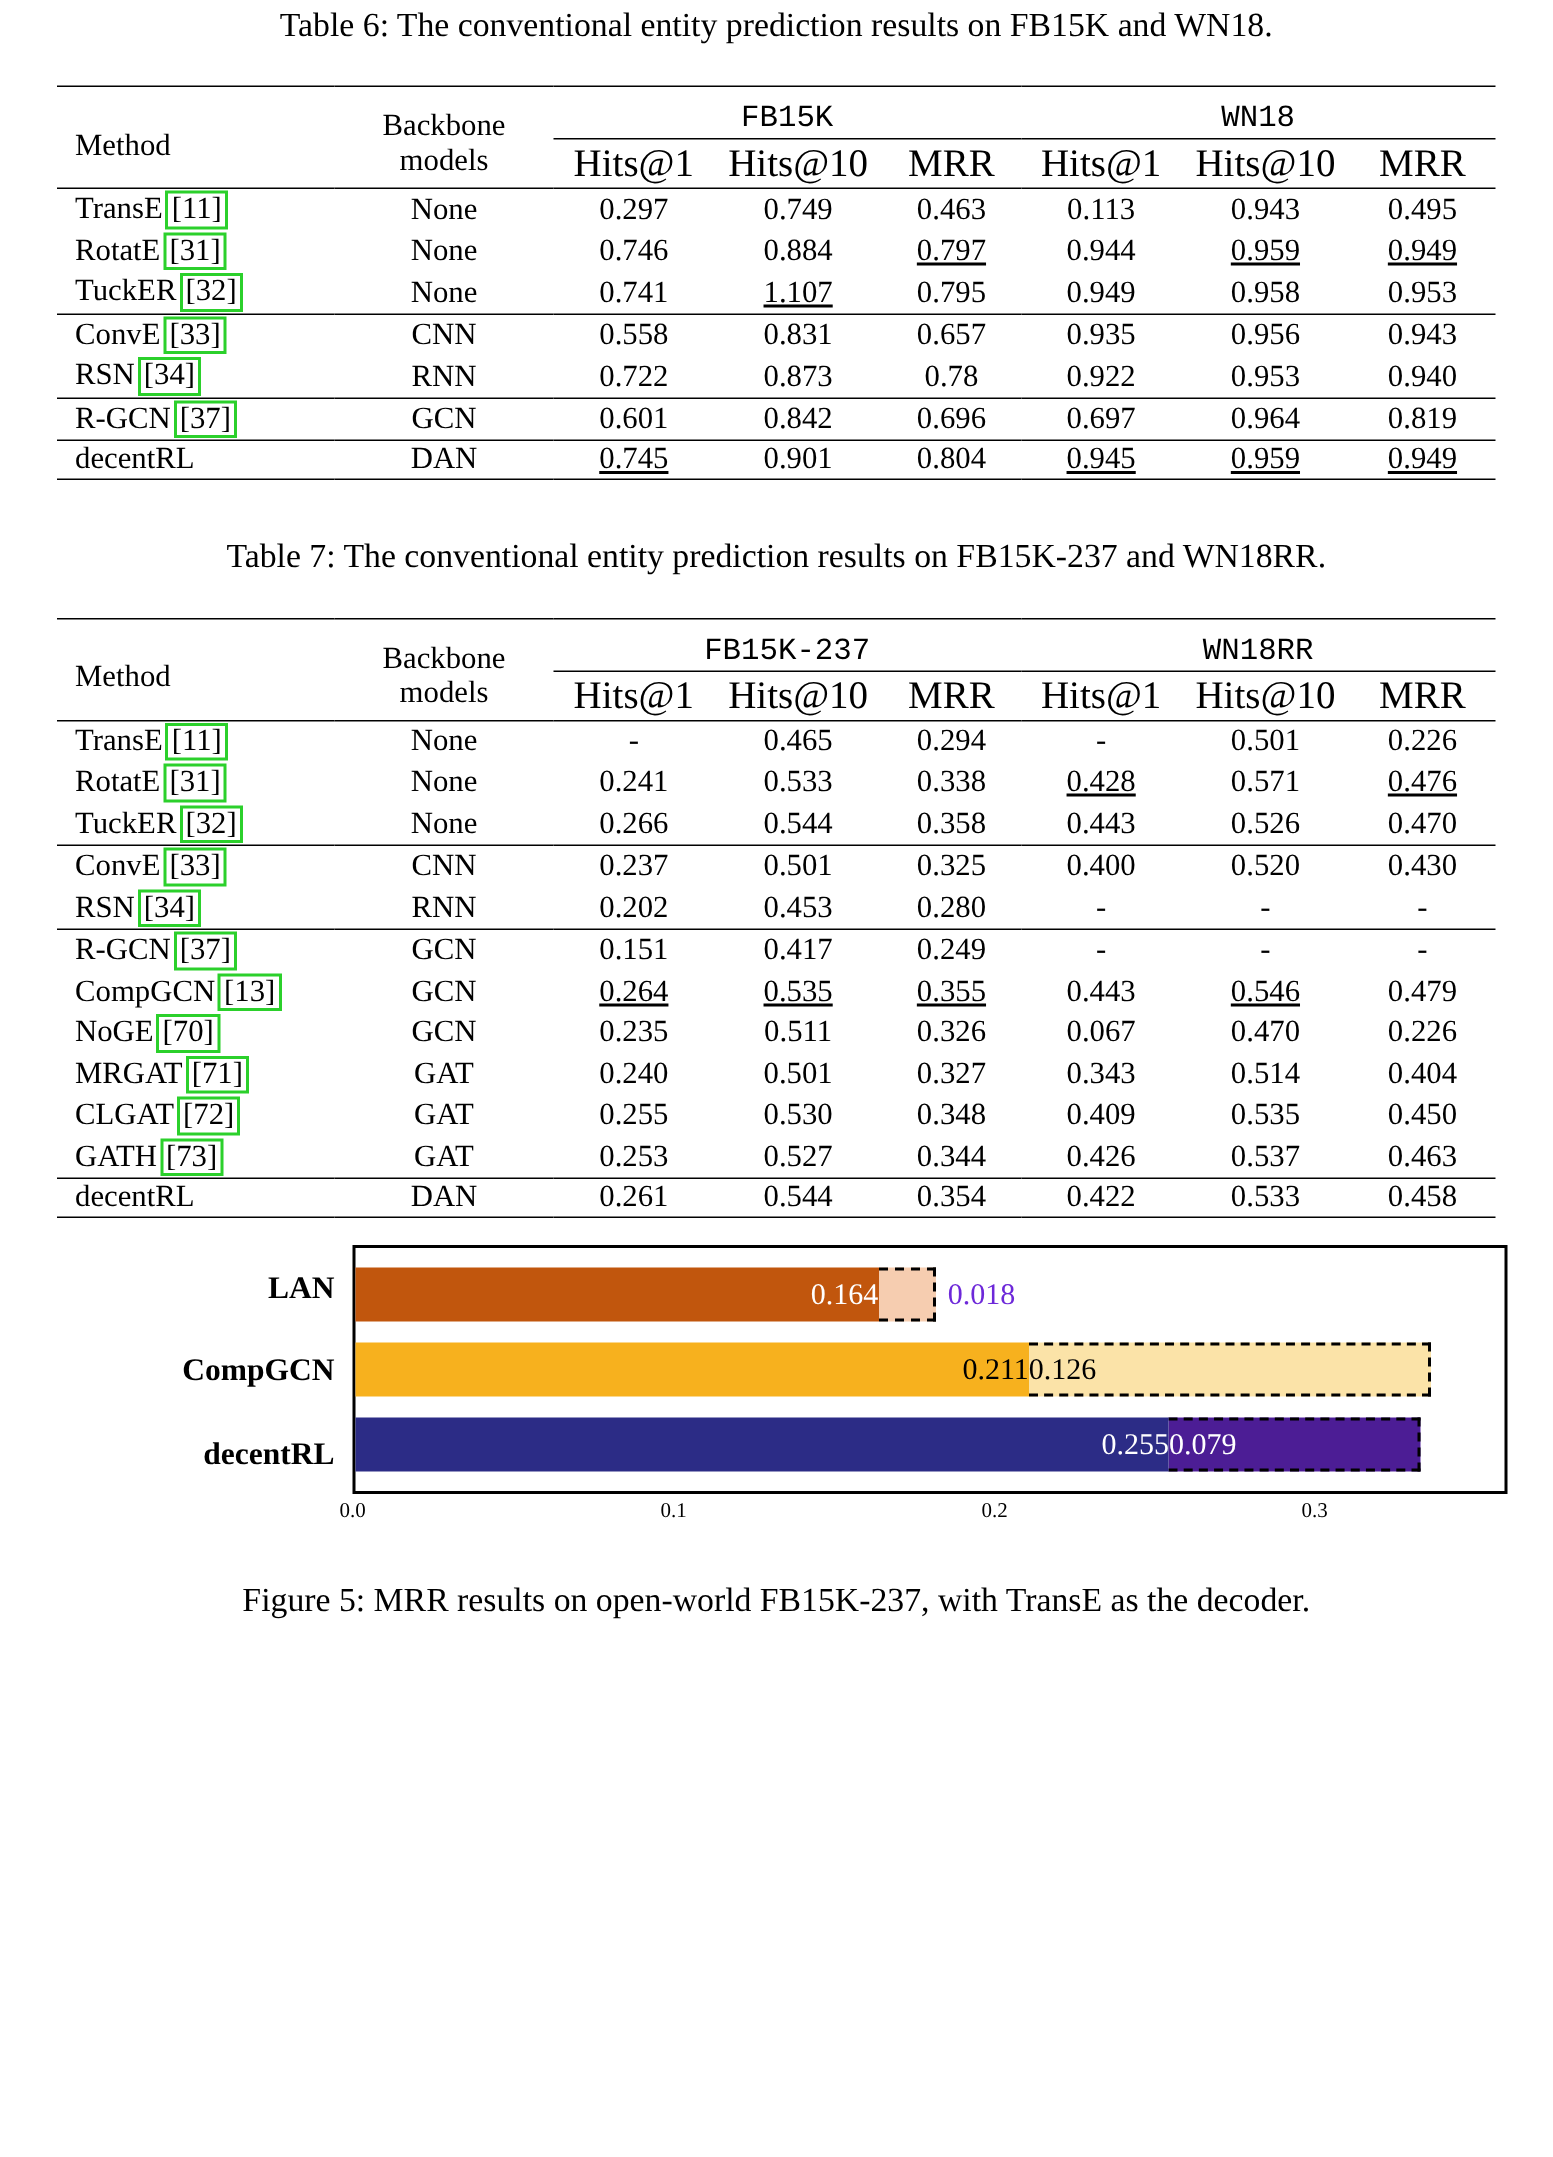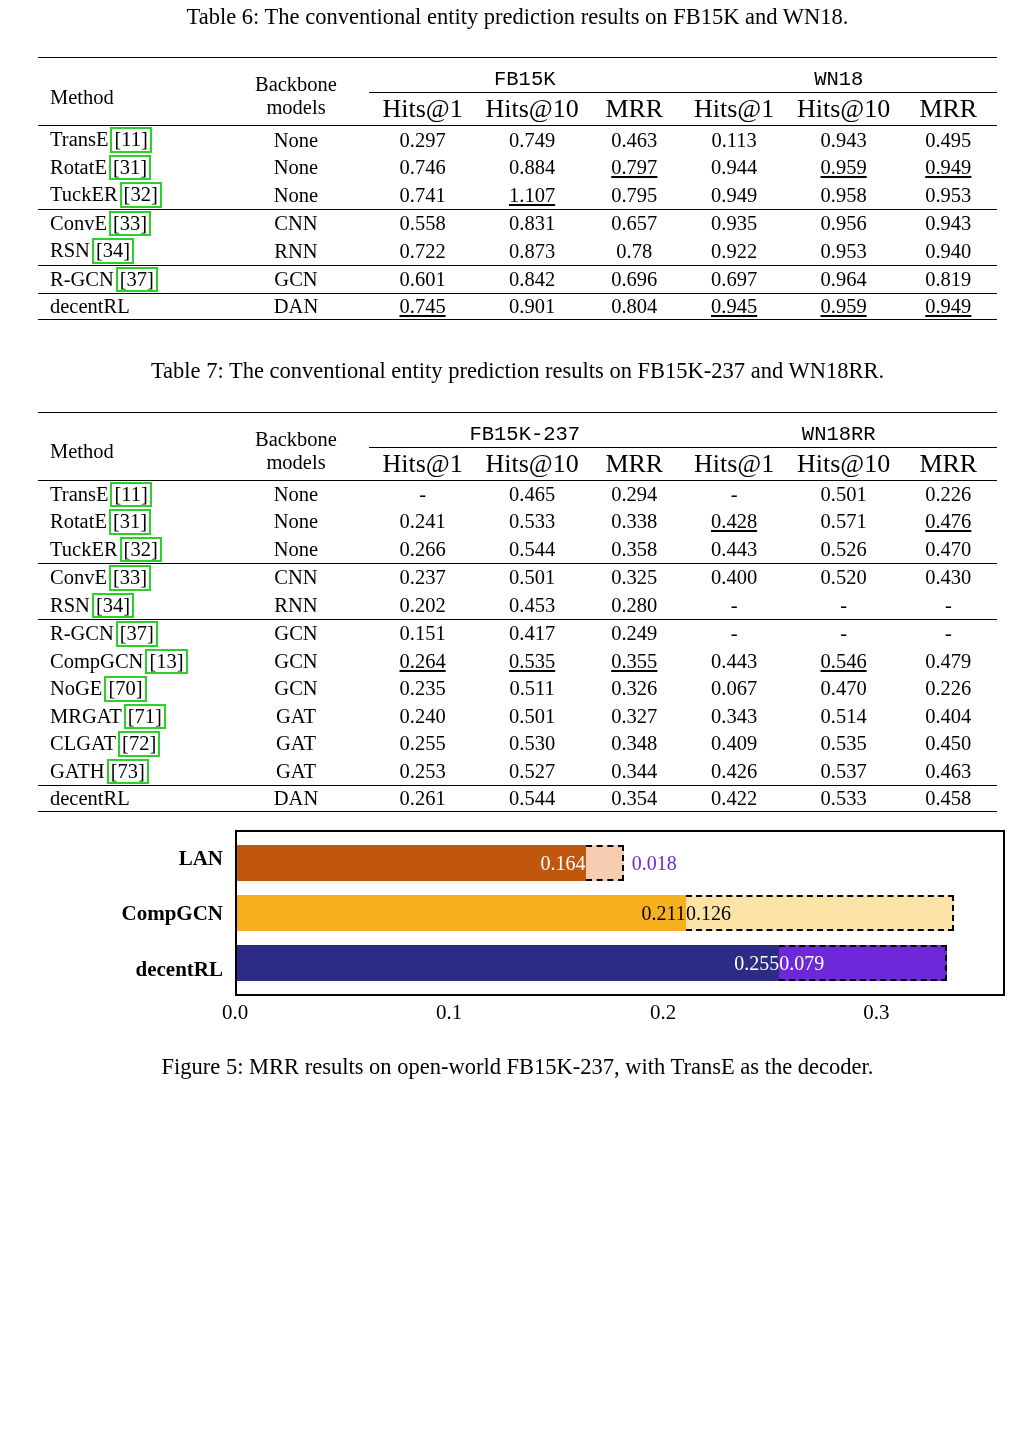--- a/index.html
+++ b/index.html
@@ -133,21 +133,21 @@
   }
   .axis {
     position: relative;
     height: 40px;
     margin-left: 205px;
   }
   .axis .tick {
     position: absolute;
     top: 4px;
     transform: translateX(-50%);
-    font-size: 21px;
+    font-size: 14px;
   }
   .cap-bottom { padding-top: 16px; }
 </style>
 </head>
 <body>
 
 <div class="page">
 
   <div class="caption cap-top">Table 6: The conventional entity prediction results on FB15K and WN18.</div>
 
@@ -448,21 +448,21 @@
           </div>
           <div class="bar-ext" style="width:35.0%;background:#fbe3a8;">
             <span class="bar-val dark">0.126</span>
           </div>
         </div>
 
         <div class="bar-row">
           <div class="bar-main" style="width:70.8%;background:#2c2c86;">
             <span class="bar-val">0.255</span>
           </div>
-          <div class="bar-ext" style="width:21.9%;background:#6d28d9;">
+          <div class="bar-ext" style="width:21.9%;background:#4c1d95;">
             <span class="bar-val">0.079</span>
           </div>
         </div>
       </div>
     </div>
     <div class="axis">
       <span class="tick" style="left:0%;">0.0</span>
       <span class="tick" style="left:27.8%;">0.1</span>
       <span class="tick" style="left:55.6%;text-align:center;">0.2</span>
       <span class="tick" style="left:83.3%;">0.3</span>

